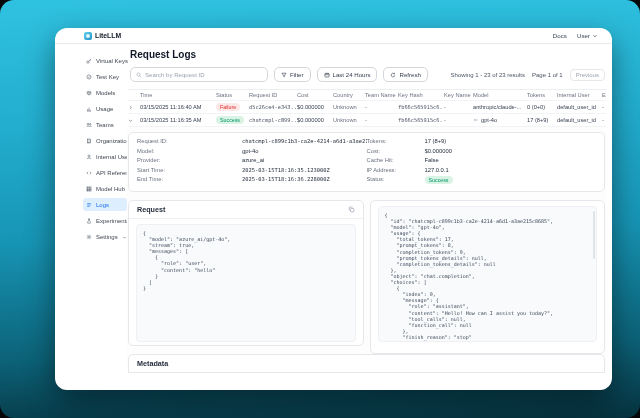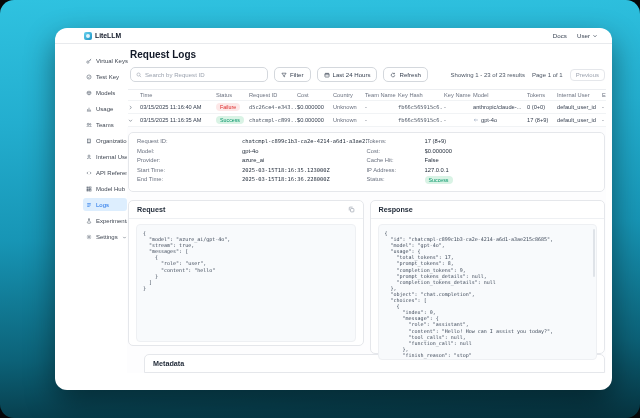--- a/index.html
+++ b/index.html
@@ -87,21 +87,21 @@
   .codeblock { margin:5px 7px 0 7px; background:#f8fafc; border:1px solid #eef0f3; border-radius:4px;
                padding:5px 6px; font-family:"DejaVu Sans Mono", monospace;
                font-size:5px; line-height:6.1px; color:#3f4a5a; white-space:pre; overflow:hidden;
                position:relative; }
   .panel.request .codeblock { height:118px; }
   .panel.response .codeblock { height:136px; }
   .scrollthumb { position:absolute; right:1px; top:4px; width:2px; height:48px;
                  border-radius:2px; background:#dfe3e8; }
   .copy-btn { color:#9ca3af; cursor:pointer; display:flex; }
 
-  .metadata-card { margin-top:0; border:1px solid #e5e7eb; border-radius:5px 5px 0 0; background:#fff;margin-left:16px; }
+  .metadata-card { margin-top:0; border:1px solid #e5e7eb; border-radius:5px 5px 0 0; background:#fff; }
   .metadata-card .card-head { border-bottom:none; }
 </style>
 </head>
 <body>
 
 <div class="canvas">
   <div class="frame"></div>
   <div class="window">
 
     <div class="topbar">
@@ -363,23 +363,20 @@
   "messages": [
     {
       "role": "user",
       "content": "hello"
     }
   ]
 }</div>
             </div>
 
             <div class="panel response">
-              <div class="card-head">
-                <span>Response</span>
-              </div>
               <div class="codeblock"><span>{
   "id": "chatcmpl-c899c1b3-ca2e-4214-a6d1-a3ae215c8685",
   "model": "gpt-4o",
   "usage": {
     "total_tokens": 17,
     "prompt_tokens": 8,
     "completion_tokens": 9,
     "prompt_tokens_details": null,
     "completion_tokens_details": null
   },

